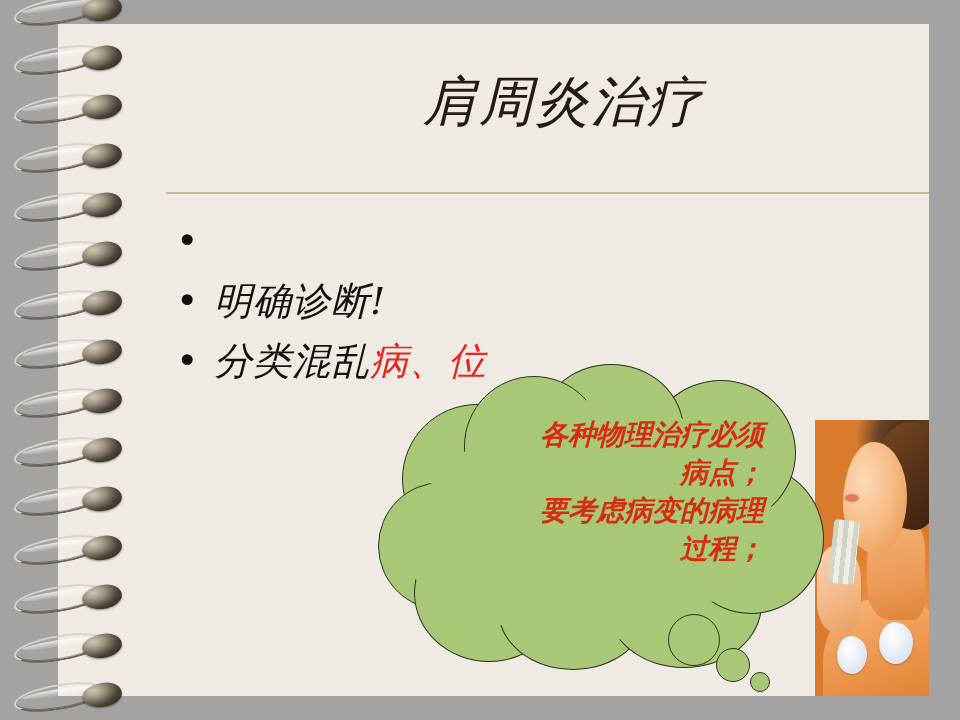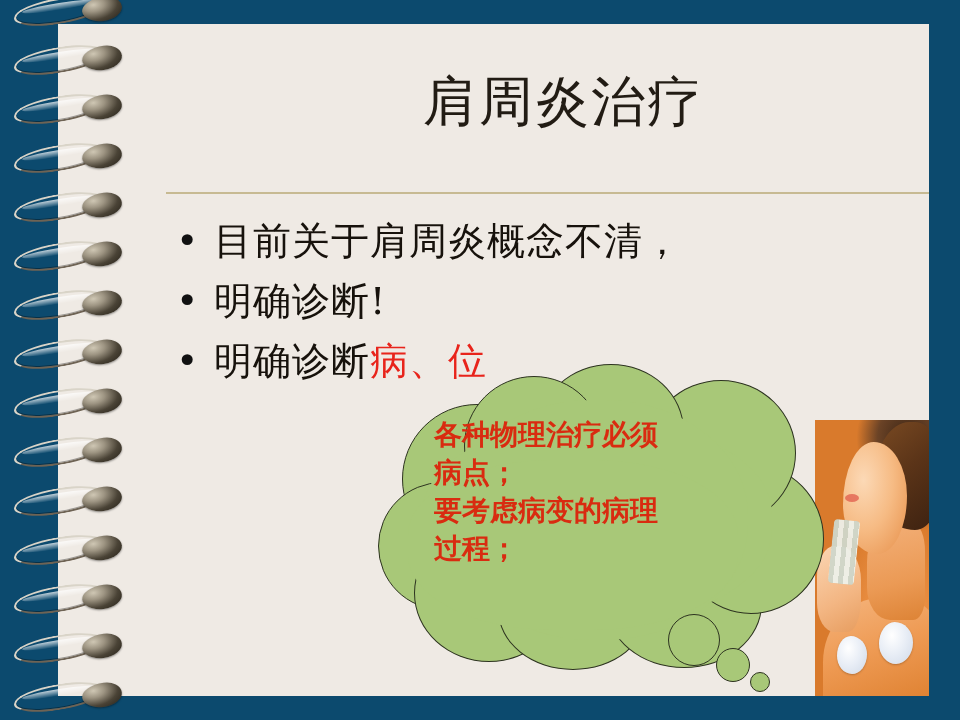--- a/index.html
+++ b/index.html
@@ -10,22 +10,23 @@
   body {
     width: 960px;
     height: 720px;
     overflow: hidden;
     font-family: "DejaVu Serif", "Liberation Serif", serif;
   }
   #slide {
     position: relative;
     width: 960px;
     height: 720px;
-    background: #0c4a6e;
+    background: #a3a3a3;
     overflow: hidden;
+    font-style: italic;
   }
 
   
   #page {
     position: absolute;
     left: 58px;
     top: 24px;
     width: 871px;
     height: 672px;
     background: #efeae4;
@@ -267,21 +268,21 @@
     border-radius: 50%;
     background: #a8c878;
     border: 1.5px solid #2d3320;
     box-sizing: border-box;
   }
   #bubble-text {
     position: absolute;
     left: 56px;
     top: 52px;
     width: 330px;
-    text-align: left;
+    text-align: right;
     color: #d92b10;
     font-size: 28px;
     line-height: 38px;
     font-weight: bold;
     font-family: "DejaVu Serif", "Liberation Serif", serif;
     z-index: 6;
     white-space: pre-line;
   }
 </style>
 </head>
@@ -290,29 +291,28 @@
 <div id="slide">
 
   <div id="page">
 
     <div id="title">肩周炎治疗</div>
     <div id="title-rule"></div>
 
     <div id="bullets">
       <div class="bullet-row">
         <span class="bullet-dot">•</span>
-        <span class="bullet-text"><span>目前关于肩周炎概念不清，</span><span class="accent"></span></span>
       </div>
       <div class="bullet-row">
         <span class="bullet-dot">•</span>
         <span class="bullet-text"><span>明确诊断!</span><span class="accent"></span></span>
       </div>
       <div class="bullet-row">
         <span class="bullet-dot">•</span>
-        <span class="bullet-text"><span>明确诊断</span><span class="accent">病、位</span></span>
+        <span class="bullet-text"><span>分类混乱</span><span class="accent">病、位</span></span>
       </div>
     </div>
 
     <div id="photo">
       <div class="skin"></div>
       <div class="shoulder"></div>
       <div class="neck"></div>
       <div class="hair"></div>
       <div class="face"></div>
       <div class="lips"></div>

